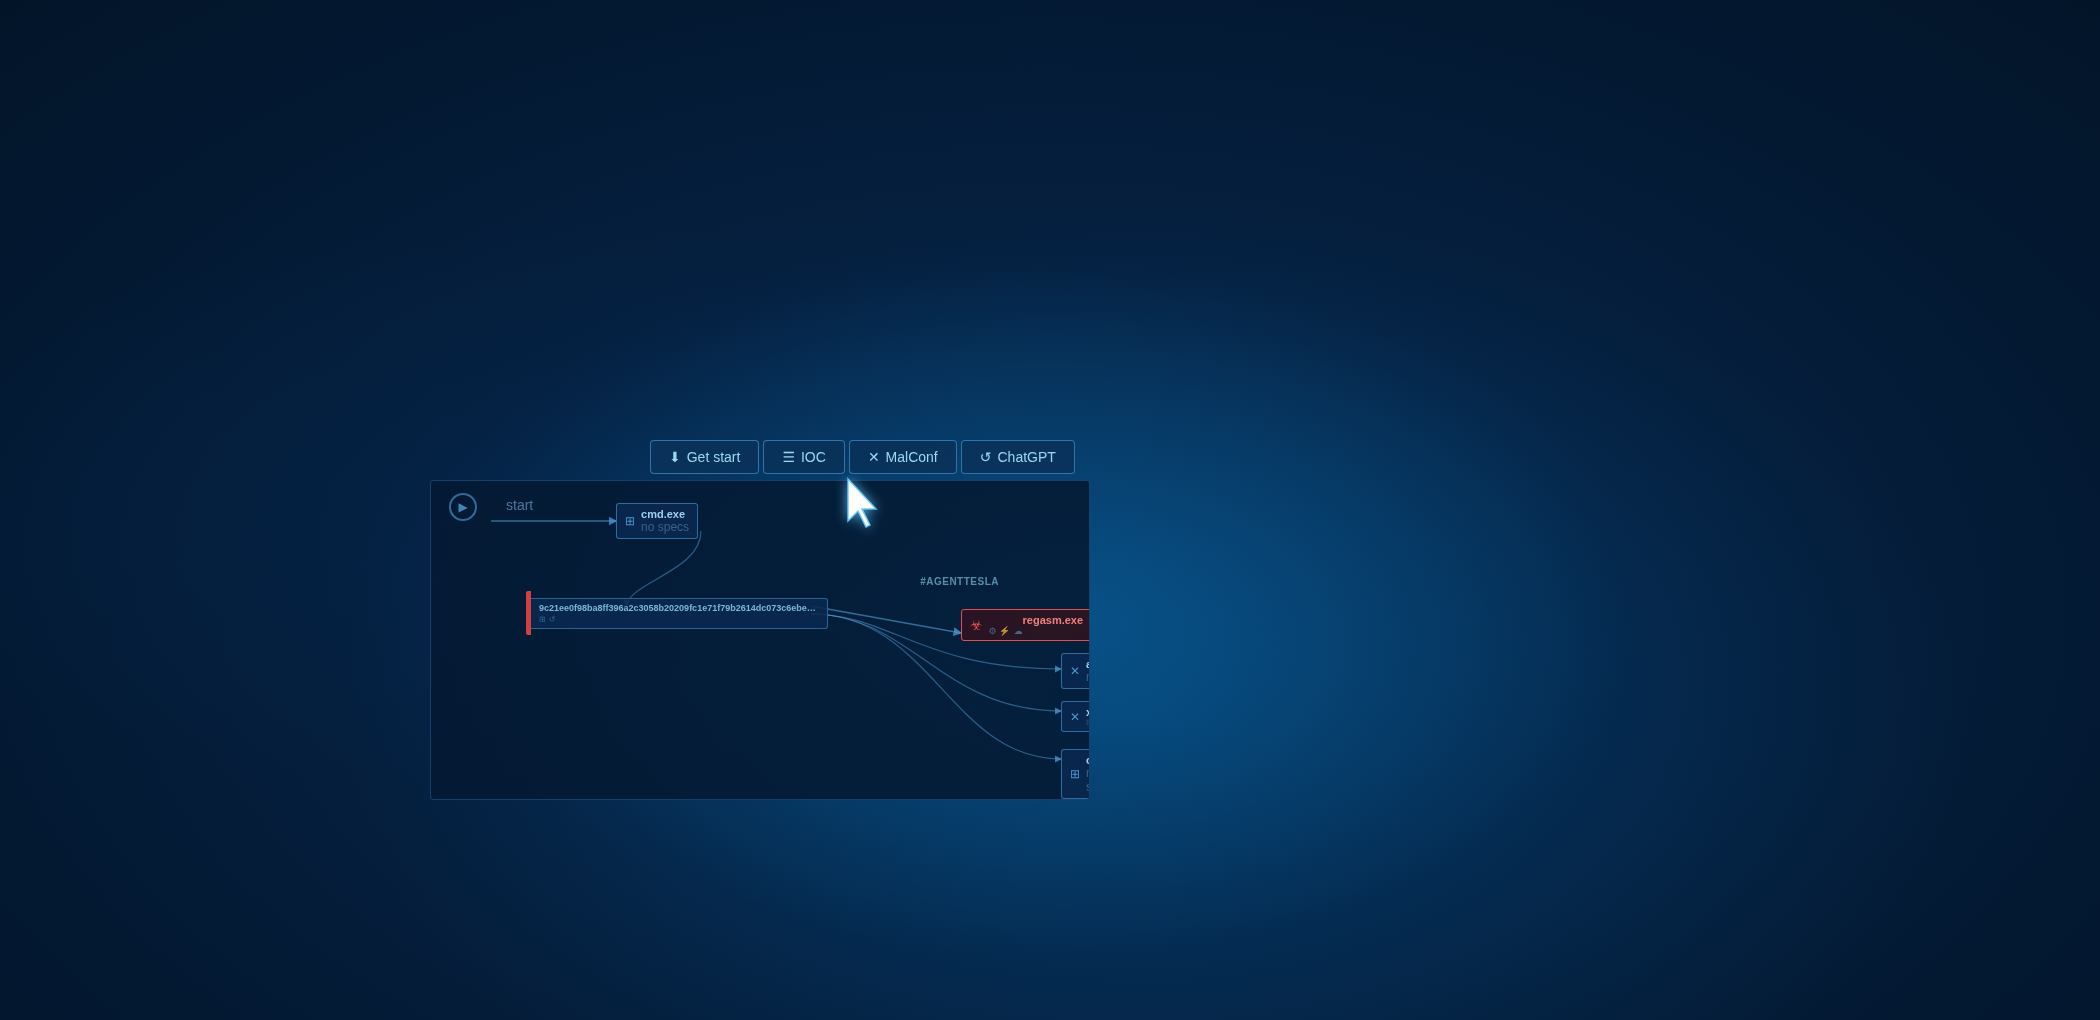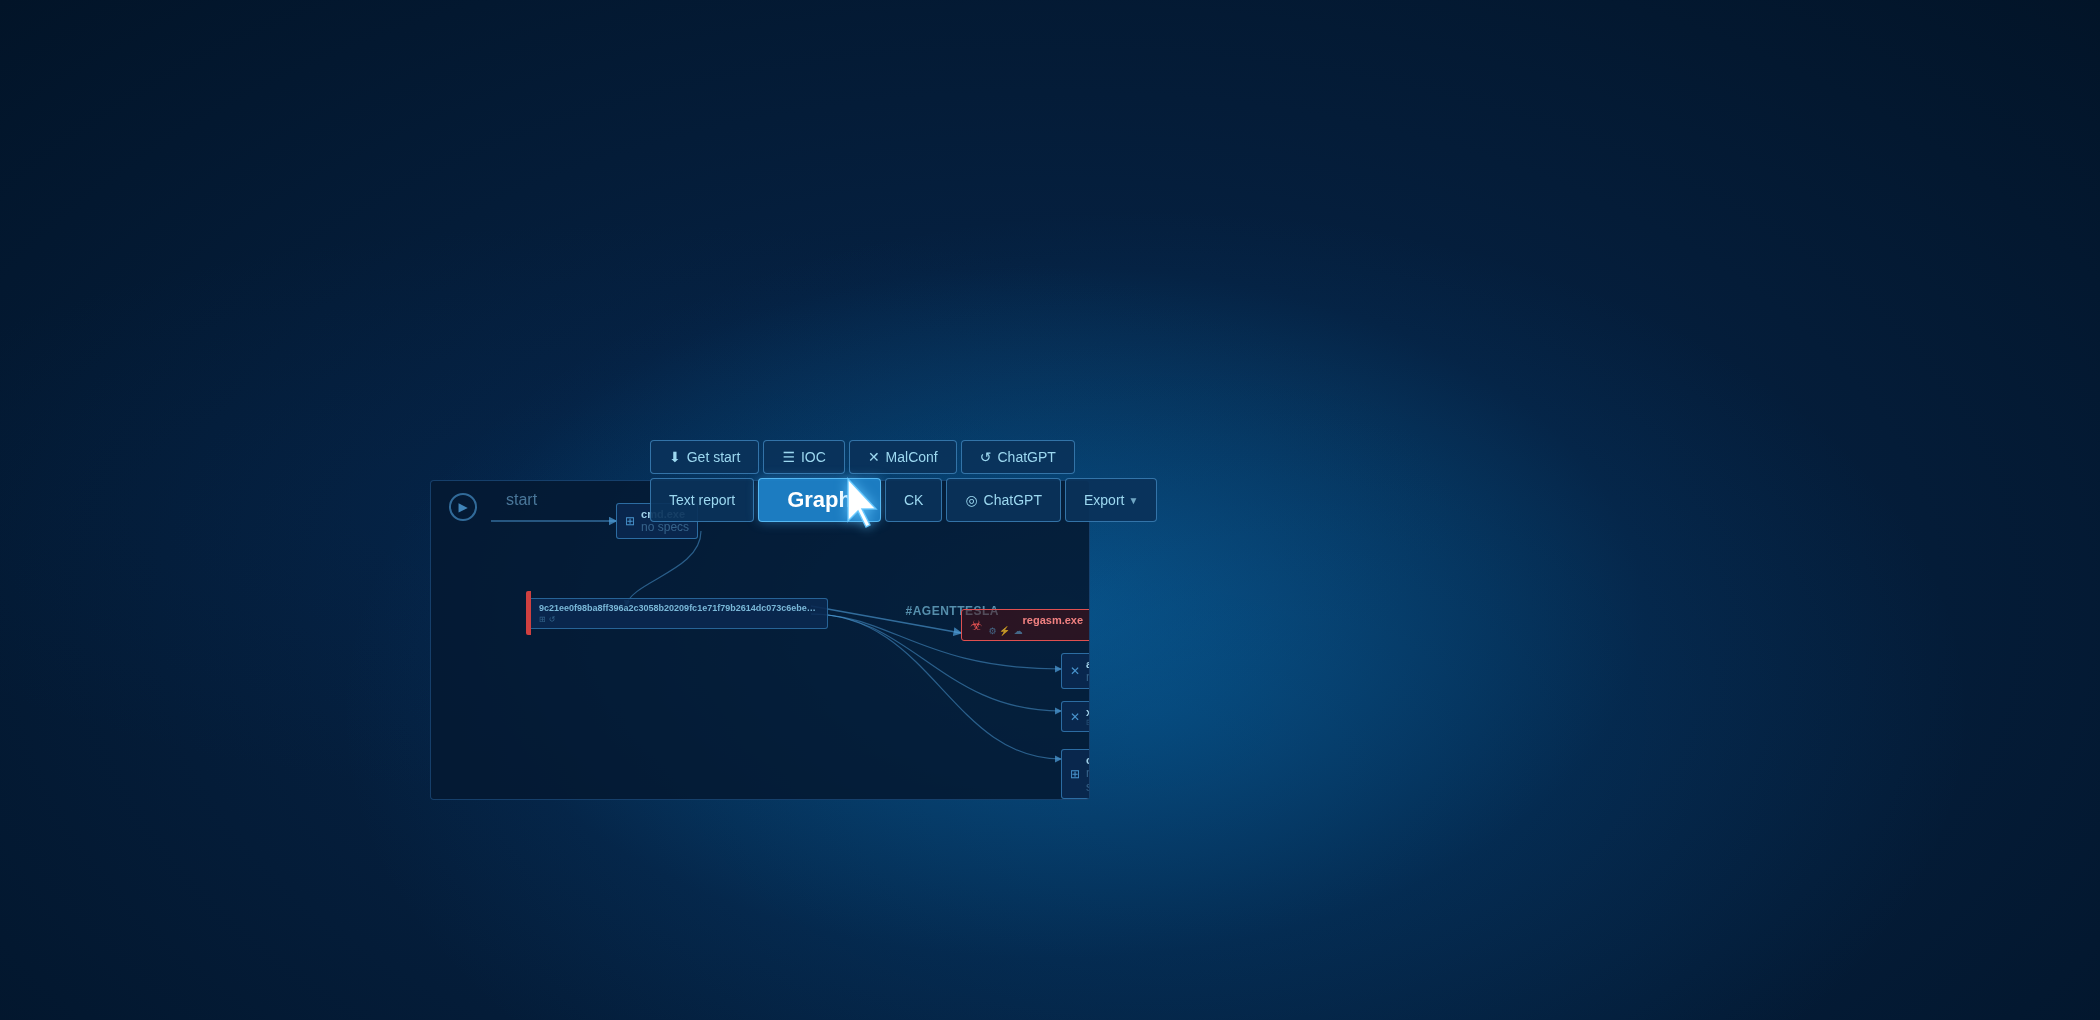--- a/index.html
+++ b/index.html
@@ -119,23 +119,23 @@
       justify-content: center;
       cursor: pointer;
       color: rgba(80, 160, 220, 0.8);
       font-size: 12px;
     }
 
     
     .start-label {
       position: absolute;
       left: 75px;
-      top: 10px;
+      top: 16px;
       color: rgba(120, 180, 220, 0.6);
-      font-size: 16px;
+      font-size: 14px;
     }
 
     
     .node {
       position: absolute;
       display: flex;
       flex-direction: column;
       align-items: center;
       gap: 2px;
     }
@@ -233,24 +233,23 @@
       color: rgba(80, 140, 180, 0.6);
       margin-top: 2px;
     }
 
     
     .agent-label {
       position: absolute;
       right: 90px;
       top: 95px;
       color: rgba(120, 190, 220, 0.7);
-      font-size: 12px;
+      font-size: 10px;
       font-weight: 600;
       letter-spacing: 0.5px;
-      margin-top: 28px;
     }
 
     
     .cursor {
       position: absolute;
       width: 50px;
       height: 60px;
       z-index: 200;
       left: 840px;
       top: 475px;
@@ -283,39 +282,20 @@
       <button class="tb-btn">
         <span>✕</span>
         <span>MalConf</span>
       </button>
       <button class="tb-btn">
         <span>↺</span>
         <span>ChatGPT</span>
       </button>
     </div>
 
-    <div class="toolbar-row2">
-      <button class="tb-btn">
-        <span>Text report</span>
-      </button>
-      <button class="tb-btn tb-btn-graph">
-        <span>Graph</span>
-      </button>
-      <button class="tb-btn">
-        <span>CK</span>
-      </button>
-      <button class="tb-btn">
-        <span>◎</span>
-        <span>ChatGPT</span>
-      </button>
-      <button class="tb-btn tb-btn-export">
-        <span>Export</span>
-        <span class="chevron">▼</span>
-      </button>
-    </div>
   </div>
 
   <div class="graph-canvas">
 
     <div class="play-btn">
       <span>▶</span>
     </div>
 
     <div class="start-label">start</div>
 

